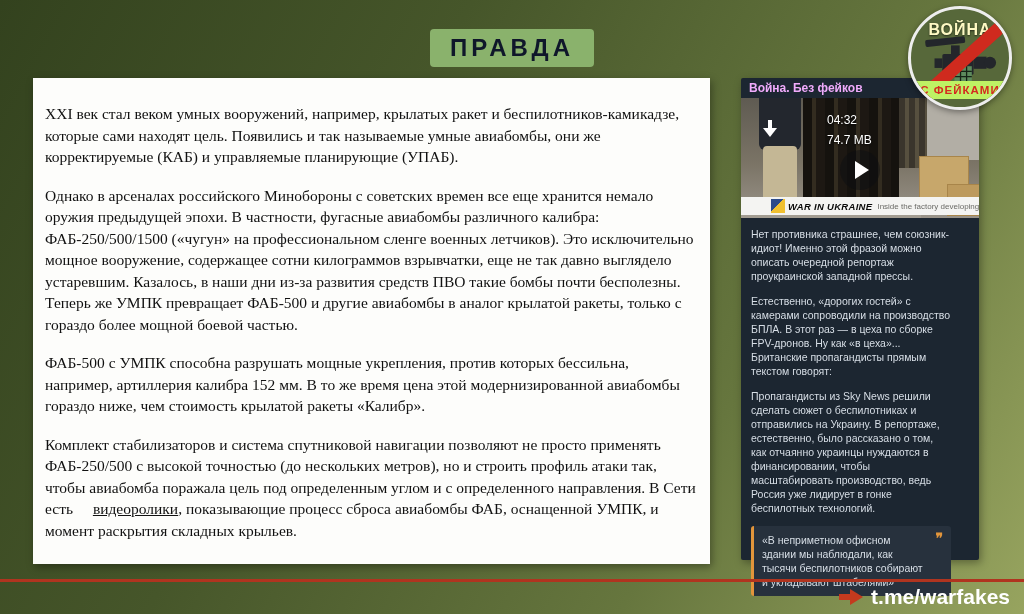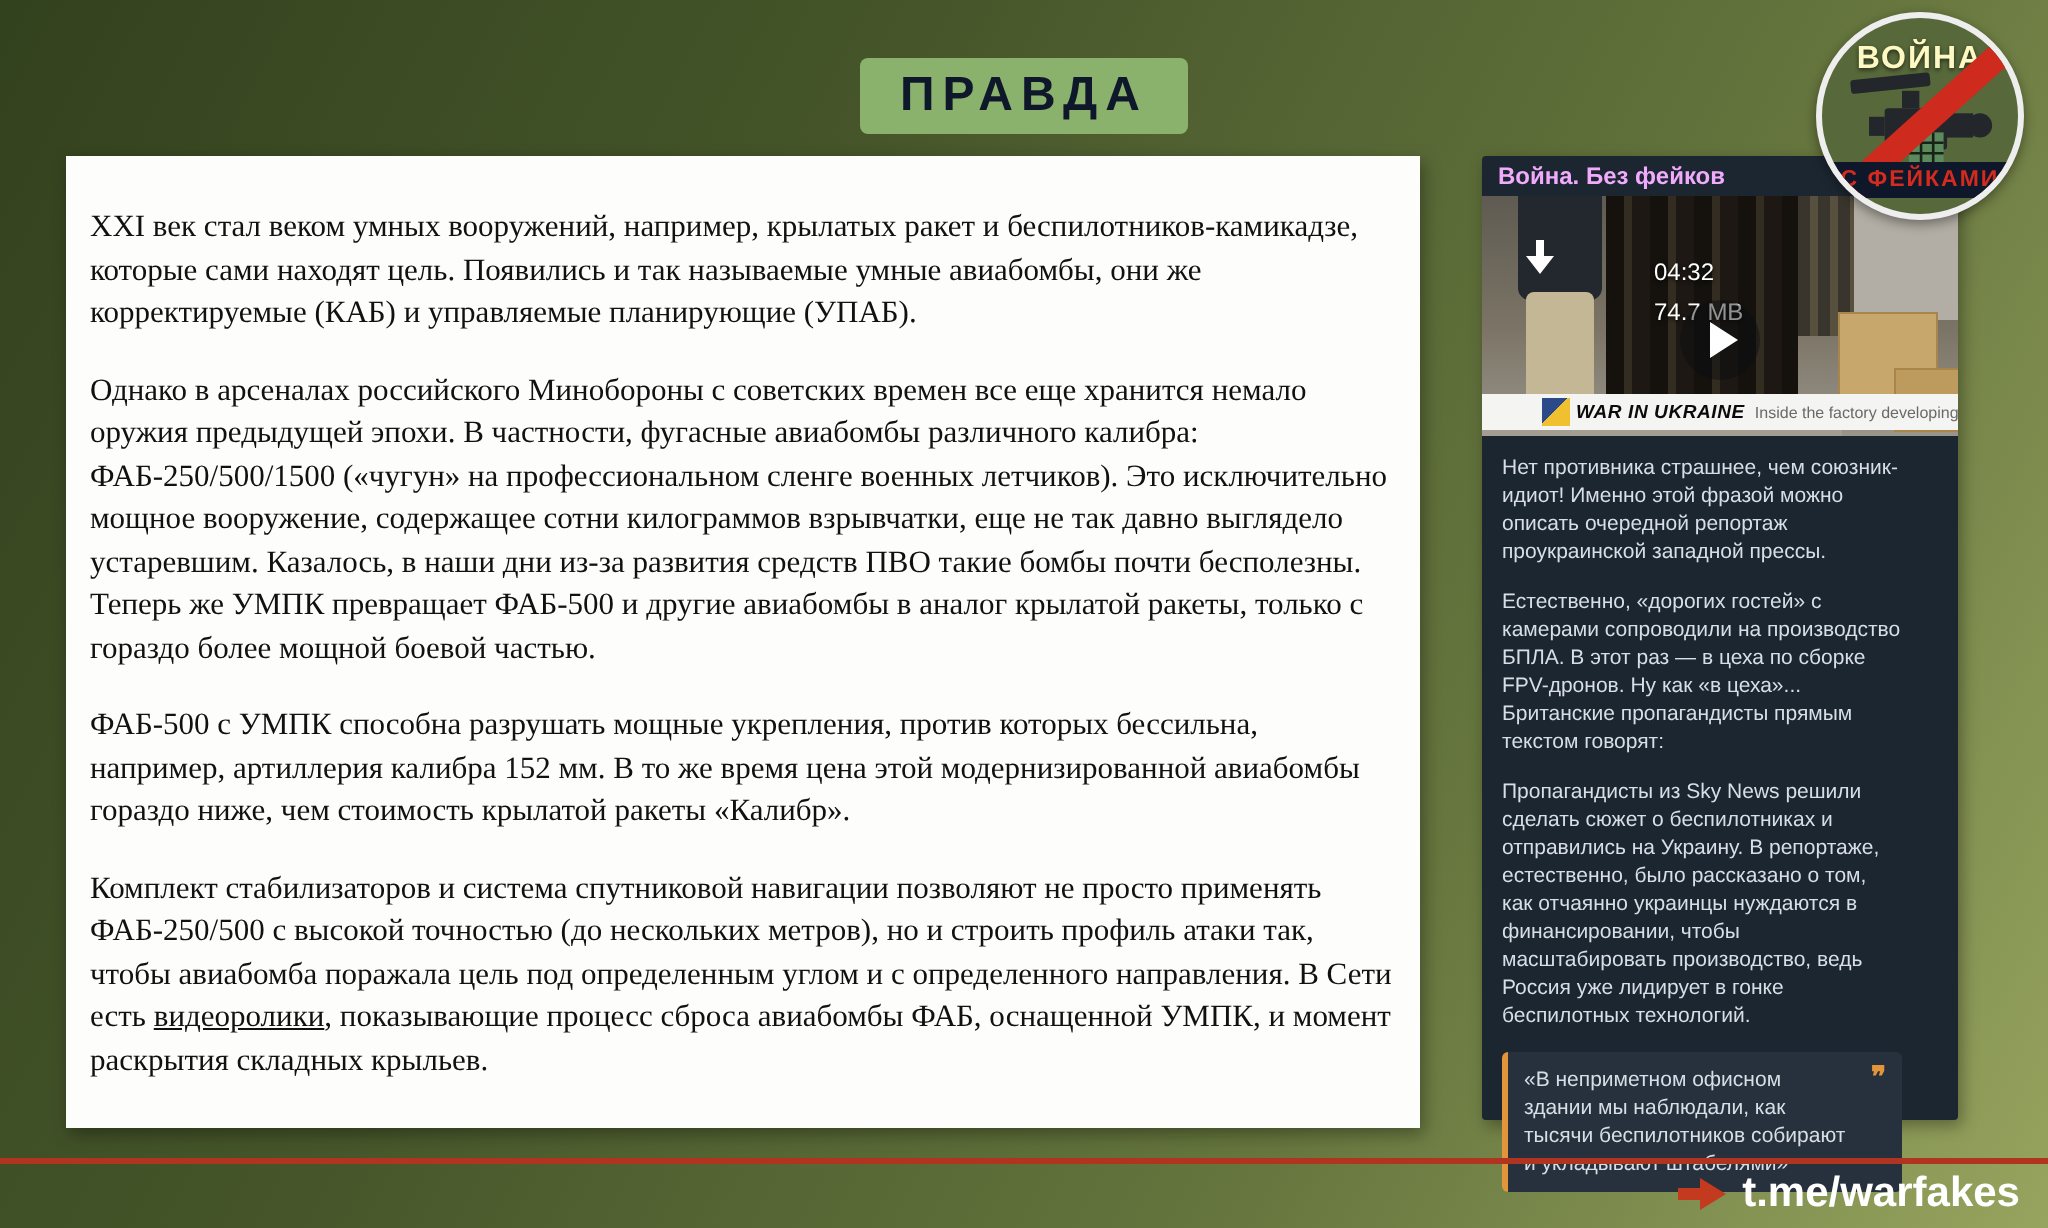--- a/index.html
+++ b/index.html
@@ -19,21 +19,21 @@
 
   
   .doc {
     position: absolute; left: 33px; top: 78px; width: 677px; height: 486px;
     background: #fdfdfb; box-shadow: 2px 3px 8px rgba(0,0,0,0.35);
     padding: 8px 12px; box-sizing: border-box;
     font-family: "Liberation Serif", serif; color: #111111;
   }
   .doc h1 { margin: 0 0 0 0; font-size: 17px; line-height: 22px; font-weight: bold; }
   .doc p { margin: 17px 0 0 0; font-size: 15.5px; line-height: 21.5px; }
-  .doc a.doclink { color: #111111; text-decoration: underline; cursor: pointer; }
+  .doc a.doclink { color: #111111; text-decoration: underline; cursor: pointer; margin-left: 16px; }
 
   
   .tg {
     position: absolute; left: 741px; top: 78px; width: 238px; height: 482px;
     background: #1c2631; box-sizing: border-box; box-shadow: 2px 3px 8px rgba(0,0,0,0.35);
     border-radius: 2px;
   }
   .tg-header {
     height: 20px; padding: 3px 8px 0 8px; box-sizing: border-box;
     color: #f0abfc; font-weight: bold; font-size: 12px;
@@ -59,21 +59,21 @@
 
   .dl-chip {
     position: absolute; left: 16px; top: 16px; width: 26px; height: 30px;
     display: flex; align-items: center; justify-content: center; cursor: pointer;
   }
   .dl-arrow { position: relative; width: 14px; height: 18px; }
   .dl-arrow::before { content:""; position:absolute; left:5px; top:0; width:4px; height:9px; background:#ffffff; }
   .dl-arrow::after { content:""; position:absolute; left:0; top:8px;
     border-top: 9px solid #ffffff; border-left: 7px solid transparent; border-right: 7px solid transparent; }
   .v-meta {
-    position: absolute; left: 86px; top: 28px; color: #ffffff; font-size: 12px; line-height: 20px;
+    position: absolute; left: 86px; top: 12px; color: #ffffff; font-size: 12px; line-height: 20px;
     text-shadow: 0 1px 2px rgba(0,0,0,0.8);
   }
   .play {
     position: absolute; left: 99px; top: 52px; width: 40px; height: 40px; border-radius: 50%;
     background: rgba(10,14,18,0.45); display:flex; align-items:center; justify-content:center; cursor: pointer;
   }
   .play-tri { width:0; height:0; border-left: 14px solid #ffffff; border-top: 9px solid transparent; border-bottom: 9px solid transparent; margin-left: 4px; }
 
   .news-banner {
     position: absolute; left: 0; bottom: 3px; width: 212px; height: 18px; background: #f4f4f2;
@@ -102,21 +102,21 @@
     position: absolute; top: 12px; left: 0; width: 100%; text-align: center;
     color: #fef9c3; font-weight: bold; font-size: 16px; letter-spacing: 1px;
     text-shadow: 0 1px 2px rgba(0,0,0,0.6);
   }
   .logo-cam { position: absolute; left: 14px; top: 26px; }
   .logo-slash {
     position: absolute; left: -12px; top: 46px; width: 126px; height: 13px;
     background: #cf2a1e; transform: rotate(-42deg); transform-origin: center;
   }
   .logo-band {
-    position: absolute; left: 0; bottom: 8px; width: 100%; height: 18px; background: #0f172a;
+    position: absolute; left: 0; bottom: 8px; width: 100%; height: 18px; background: #bef264;
     color: #d42b1f; font-weight: bold; font-size: 11.5px; letter-spacing: 1px;
     display: flex; align-items: center; justify-content: center;
   }
 
   
   .footer-line { position: absolute; left: 0; top: 579px; width: 1024px; height: 3px; background: #b0341f; }
   .footer {
     position: absolute; right: 14px; top: 585px; display: flex; align-items: center; gap: 8px;
     color: #ffffff; font-weight: bold; font-size: 21px; cursor: pointer;
   }

